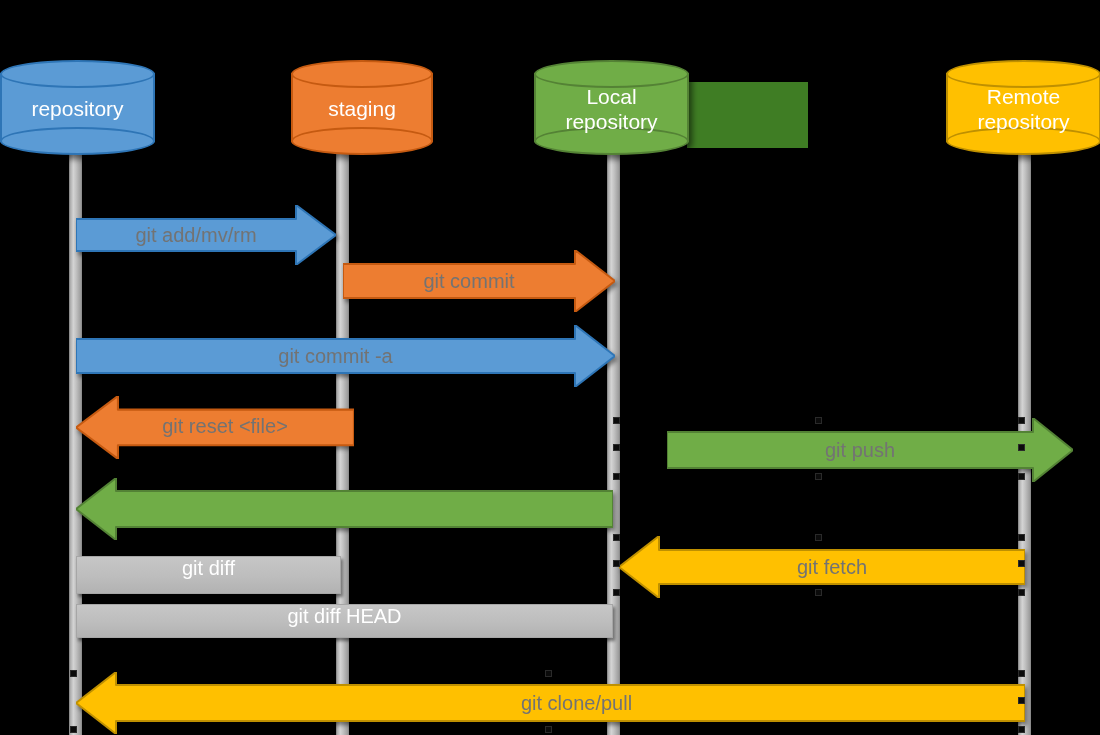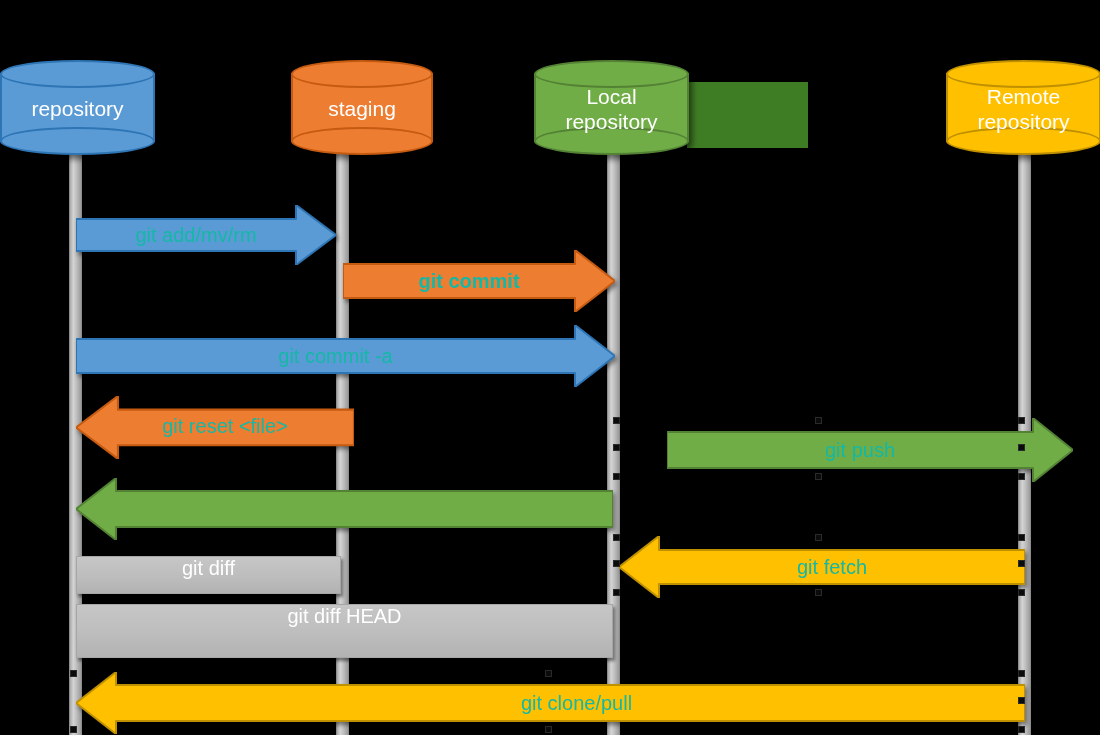--- a/index.html
+++ b/index.html
@@ -73,21 +73,21 @@
     box-shadow: 3px 4px 3px rgba(0,0,0,0.5);
   }
 
   
   .arrow {
     position: absolute;
     z-index: 5;
     display: flex;
     align-items: center;
     justify-content: center;
-    color: #14b8a6;
+    color: #737373;
     font-size: 20px;
     white-space: nowrap;
     filter: drop-shadow(2px 3px 2px rgba(0,0,0,0.45));
   }
   .arrow .txt { position: relative; z-index: 2; pointer-events: none; }
   .arrow .shape {
     position: absolute;
     inset: 0;
     z-index: 1;
   }
@@ -170,21 +170,21 @@
           <defs>
             <linearGradient id="g0" x1="0" y1="0" x2="0" y2="1">
               <stop offset="0%" stop-color="#5b9bd5"></stop>
               <stop offset="100%" stop-color="#5b9bd5"></stop>
             </linearGradient>
           </defs>
           <polygon points="0,14 220,14 220,0 260,30 220,60 220,46 0,46" fill="url(#g0)" stroke="#2e75b6" stroke-width="2" stroke-linejoin="round"></polygon>
         </svg>
         <span class="txt" style="margin-right: 20px;">git add/mv/rm</span>
       </div>
-      <div class="arrow" style="left: 343px; top: 250px; width: 272px; height: 62px; font-weight: bold;">
+      <div class="arrow" style="left: 343px; top: 250px; width: 272px; height: 62px;">
         <svg class="shape" viewBox="0 0 272 62" preserveAspectRatio="none">
           <defs>
             <linearGradient id="g1" x1="0" y1="0" x2="0" y2="1">
               <stop offset="0%" stop-color="#ed7d31"></stop>
               <stop offset="100%" stop-color="#ed7d31"></stop>
             </linearGradient>
           </defs>
           <polygon points="0,14 232,14 232,0 272,31 232,62 232,48 0,48" fill="url(#g1)" stroke="#c55a11" stroke-width="2" stroke-linejoin="round"></polygon>
         </svg>
         <span class="txt" style="margin-right: 20px;">git commit</span>
@@ -258,21 +258,21 @@
           </defs>
           <polygon points="949,13 40,13 40,0 0,31 40,62 40,49 949,49" fill="url(#g7)" stroke="#bf9000" stroke-width="2" stroke-linejoin="round"></polygon>
         </svg>
         <span class="txt" style="margin-left: 20px;">git clone/pull</span>
       </div>
     </div>
   <div id="box-layer">
       <div class="rectbox" style="left: 76px; top: 556px; width: 265px; height: 38px; border-color: rgb(166, 166, 166);">
         <span>git diff</span>
       </div>
-      <div class="rectbox" style="left: 76px; top: 604px; width: 537px; height: 54px; border-color: rgb(166, 166, 166);">
+      <div class="rectbox" style="left: 76px; top: 604px; width: 537px; height: 34px; border-color: rgb(166, 166, 166);">
         <span>git diff HEAD</span>
       </div>
     </div>
   <div id="handle-layer">
       <div class="handle" style="left: 613px; top: 417px;"></div>
       <div class="handle" style="left: 613px; top: 444px;"></div>
       <div class="handle" style="left: 613px; top: 473px;"></div>
       <div class="handle" style="left: 815px; top: 417px;"></div>
       <div class="handle" style="left: 815px; top: 473px;"></div>
       <div class="handle" style="left: 1018px; top: 417px;"></div>

